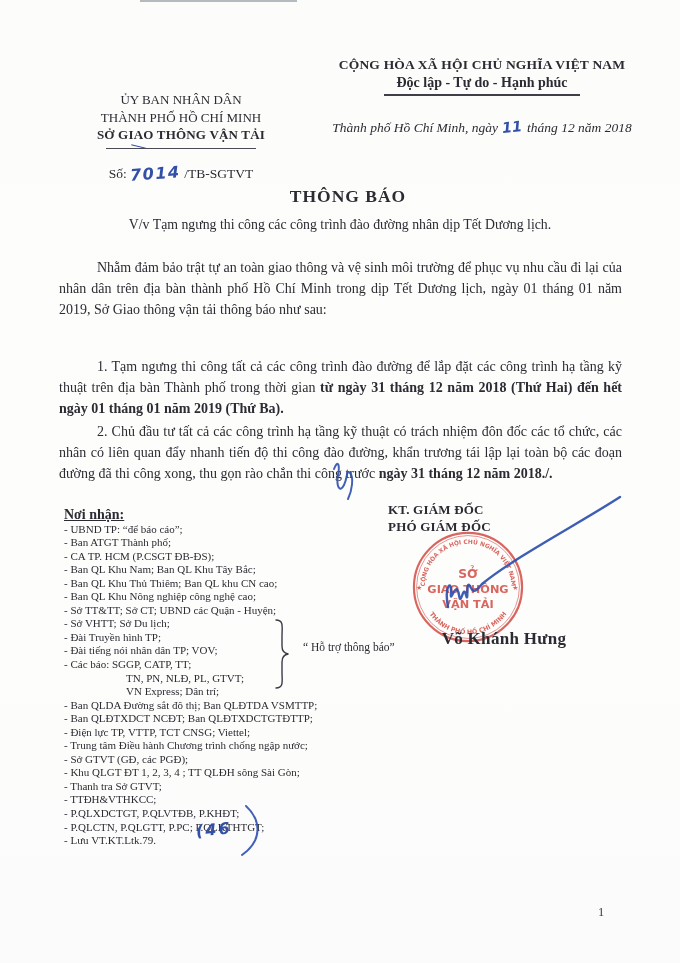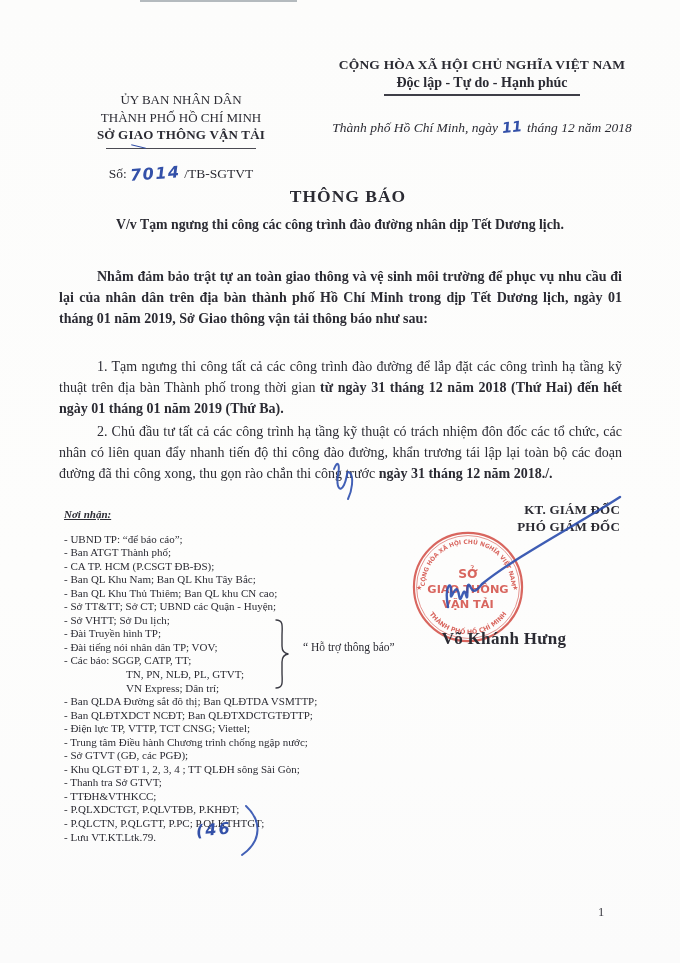--- a/index.html
+++ b/index.html
@@ -19,35 +19,35 @@
   .hdr-right .l1{font-weight:bold;font-size:13.5px;letter-spacing:.2px;}
   .hdr-right .l2{font-weight:bold;font-size:14px;margin-top:2px;}
   .rule-r{width:196px;height:1.5px;background:#3f3f48;margin:3px auto 0;}
   .date-line{margin-top:23px;font-style:italic;font-size:13.5px;white-space:nowrap;}
   .hand{color:#3350a8;font-style:italic;font-family:"DejaVu Sans",sans-serif;}
   .hand-no{display:inline-block;font-size:16px;font-weight:bold;letter-spacing:1.5px;transform:rotate(-4deg);position:relative;top:1px;}
   .hand-day{display:inline-block;font-size:14.5px;font-weight:bold;transform:rotate(-6deg);margin:0 1px;}
   .strike{position:absolute;left:131px;top:146px;width:15px;height:0;border-top:1.6px solid #3350a8;transform:rotate(14deg);}
   
   .doc-title{position:absolute;left:0;top:186px;width:100%;text-align:center;font-weight:bold;font-size:17.5px;letter-spacing:1px;padding-left:8px;}
-  .doc-subject{position:absolute;left:40px;top:217px;width:600px;text-align:center;font-weight:bold;font-size:13.8px;}
+  .doc-subject{position:absolute;left:40px;top:217px;width:600px;text-align:center;font-weight:normal;font-size:13.8px;}
   
   .para{position:absolute;left:59px;width:563px;margin:0;font-size:14px;line-height:21px;text-align:justify;text-indent:38px;}
-  .p1{top:266px;font-weight:bold;}
+  .p1{top:257px;}
   .p2{top:356px;}
   .p3{top:421px;}
   
   .rcpts{position:absolute;left:64px;top:508px;width:322px;font-size:11px;line-height:13.55px;}
-  .rcpt-label{font-weight:bold;font-style:italic;text-decoration:underline;font-size:11px;margin-bottom:11px;}
+  .rcpt-label{font-weight:bold;text-decoration:underline;font-size:14px;margin-bottom:1px;}
   .rcpt{white-space:nowrap;}
   .rcpt.indent{padding-left:62px;}
   .brace{position:absolute;left:274px;top:618px;}
   .support-note{position:absolute;left:303px;top:641px;font-size:11.5px;white-space:nowrap;}
   
-  .sig-titles{position:absolute;left:388px;top:502px;width:232px;text-align:right;font-weight:bold;font-size:13px;line-height:16.5px;letter-spacing:.2px;}
+  .sig-titles{position:absolute;left:388px;top:502px;width:232px;text-align:left;font-weight:bold;font-size:13px;line-height:16.5px;letter-spacing:.2px;}
   .sig-name{position:absolute;left:388px;top:629px;width:232px;text-align:center;font-weight:bold;font-size:17px;letter-spacing:.3px;}
   .stamp-svg{position:absolute;left:410px;top:529px;width:116px;height:116px;opacity:.88;}
   .sign-svg{position:absolute;left:420px;top:485px;width:210px;height:135px;}
   .init-svg{position:absolute;left:328px;top:455px;width:36px;height:46px;}
   .filing-note{position:absolute;left:196px;top:820px;font-size:16px;font-weight:bold;transform:rotate(-5deg);letter-spacing:2px;}
   .filing-arc{position:absolute;left:238px;top:802px;width:28px;height:56px;}
   .page-num{position:absolute;left:598px;top:905px;font-size:12.5px;color:#3a3a42;}
 </style>
 </head>
 <body>
@@ -97,20 +97,21 @@
     <path d="M 6 14 C 10 4 12 10 10 20 C 8 32 12 38 16 30 C 20 22 18 14 22 18 C 26 22 24 36 20 44" fill="none" stroke="#2e4fae" stroke-width="2" stroke-linecap="round" opacity="0.9"></path>
   </svg>
 
   <div class="rcpts">
     <div class="rcpt-label">Nơi nhận:</div>
     <div class="rcpt">- UBND TP: “để báo cáo”;</div>
     <div class="rcpt">- Ban ATGT Thành phố;</div>
     <div class="rcpt">- CA TP. HCM (P.CSGT ĐB-ĐS);</div>
     <div class="rcpt">- Ban QL Khu Nam; Ban QL Khu Tây Bắc;</div>
     <div class="rcpt">- Ban QL Khu Thủ Thiêm; Ban QL khu CN cao;</div>
+    <div class="rcpt">- Ban QL Khu Nông nghiệp công nghệ cao;</div>
     <div class="rcpt">- Sở TT&amp;TT; Sở CT; UBND các Quận - Huyện;</div>
     <div class="rcpt">- Sở VHTT; Sở Du lịch;</div>
     <div class="rcpt">- Đài Truyền hình TP;</div>
     <div class="rcpt">- Đài tiếng nói nhân dân TP; VOV;</div>
     <div class="rcpt">- Các báo: SGGP, CATP, TT;</div>
     <div class="rcpt indent">TN, PN, NLĐ, PL, GTVT;</div>
     <div class="rcpt indent">VN Express; Dân trí;</div>
     <div class="rcpt">- Ban QLDA Đường sắt đô thị; Ban QLĐTDA VSMTTP;</div>
     <div class="rcpt">- Ban QLĐTXDCT NCĐT; Ban QLĐTXDCTGTĐTTP;</div>
     <div class="rcpt">- Điện lực TP, VTTP, TCT CNSG; Viettel;</div>

